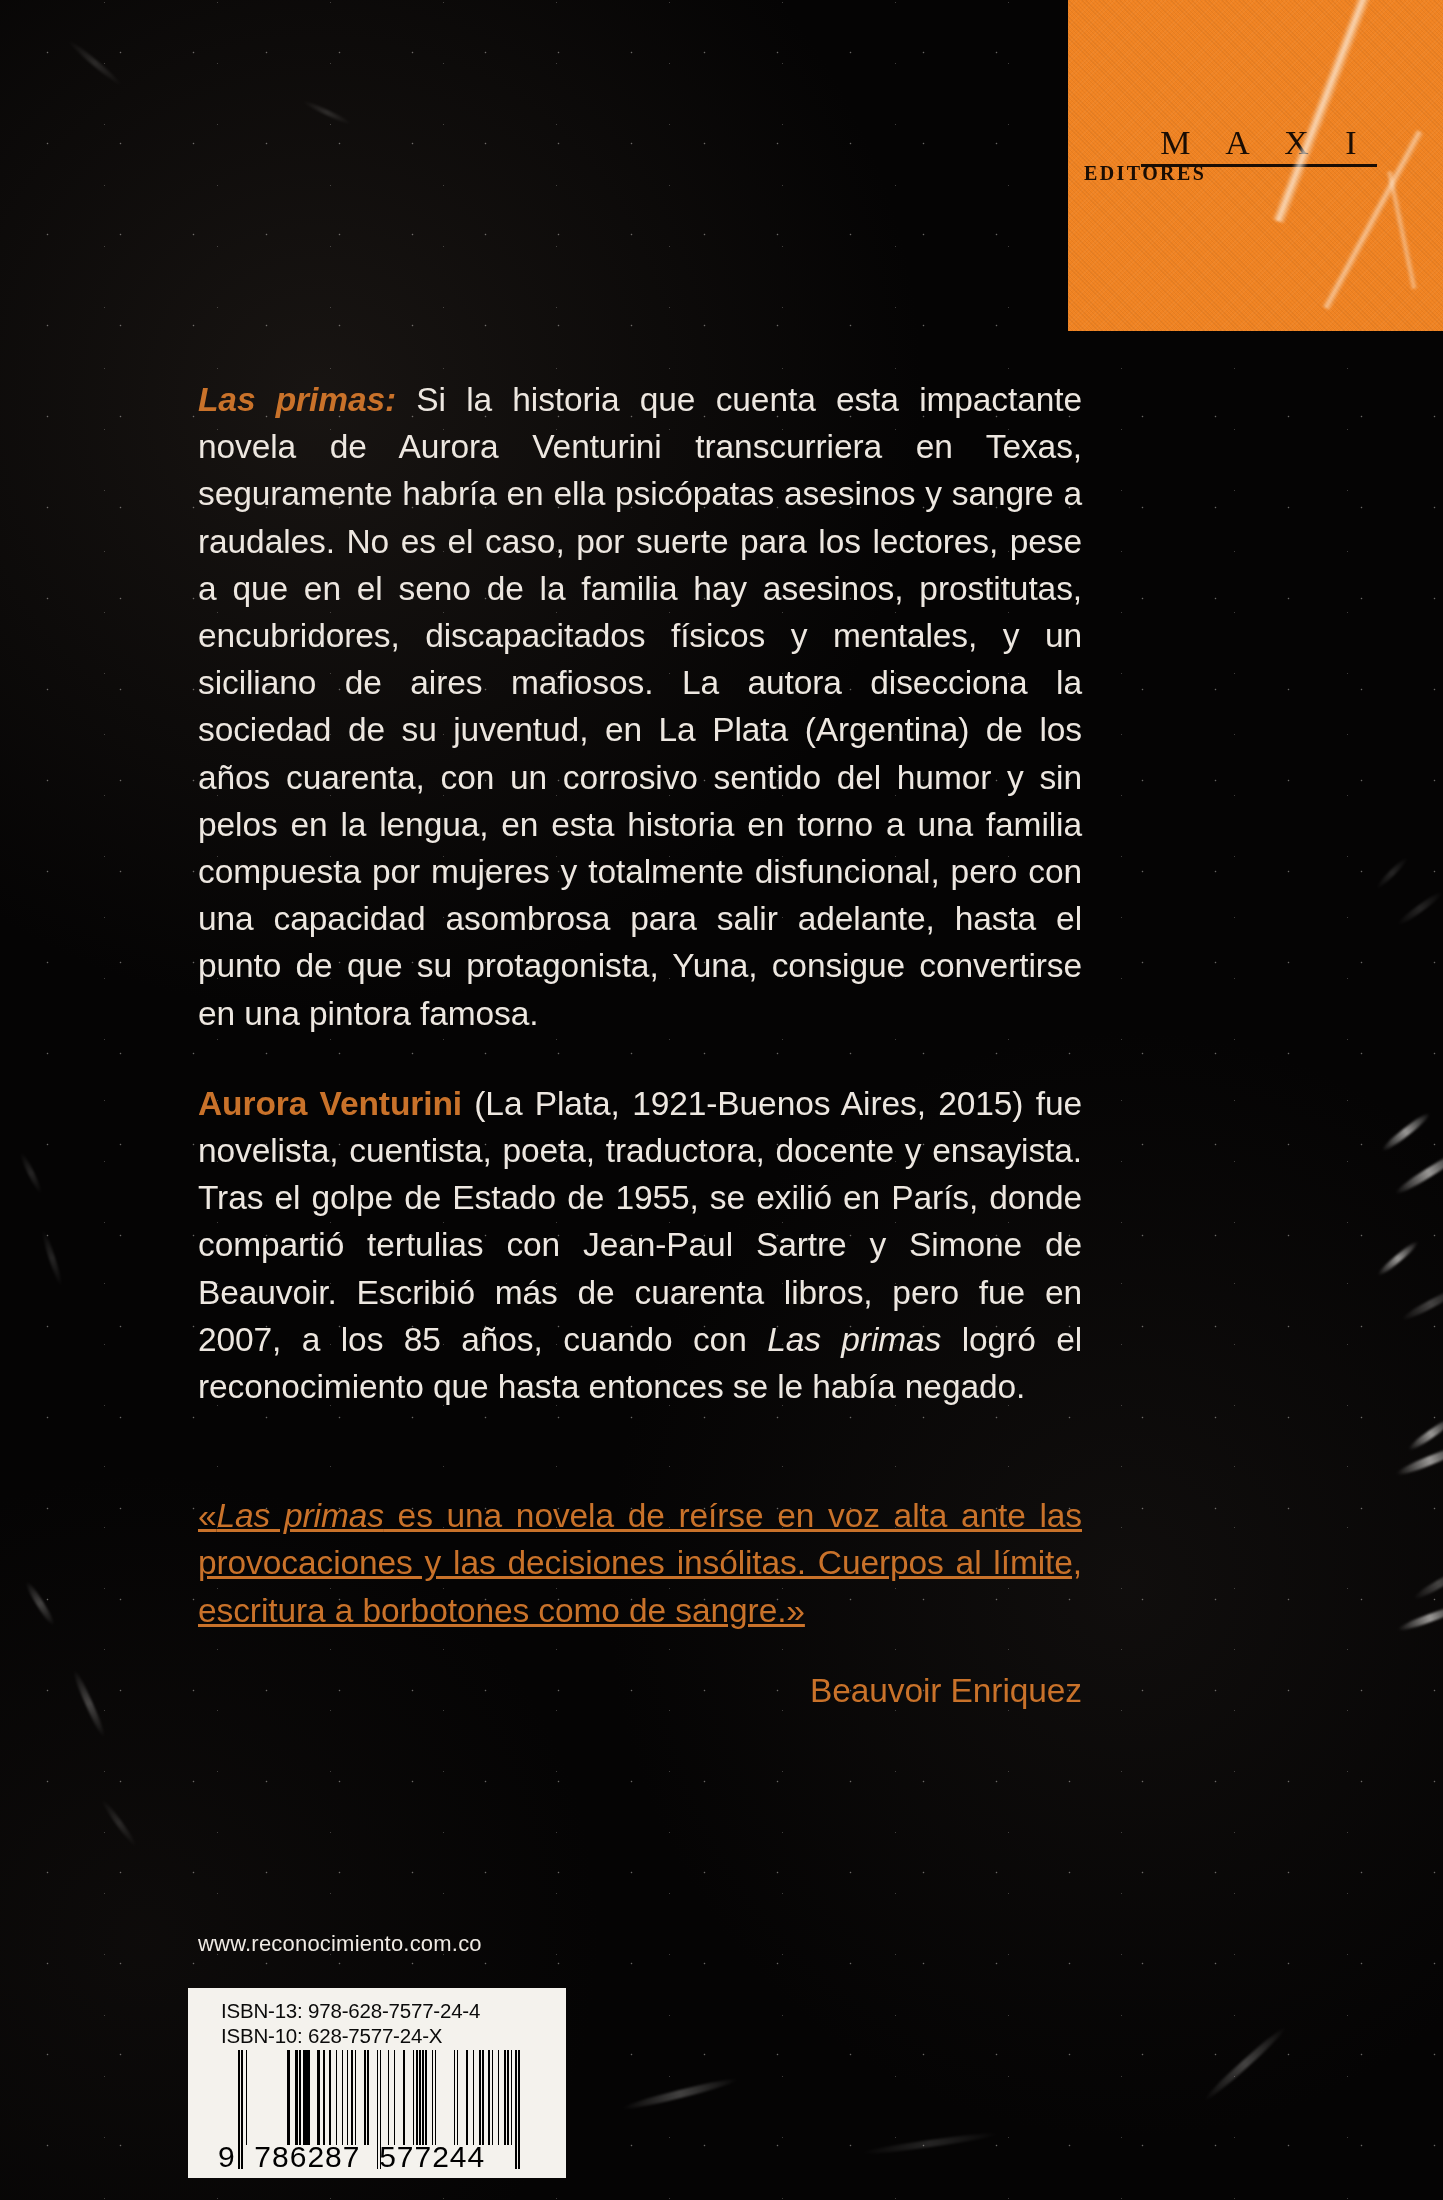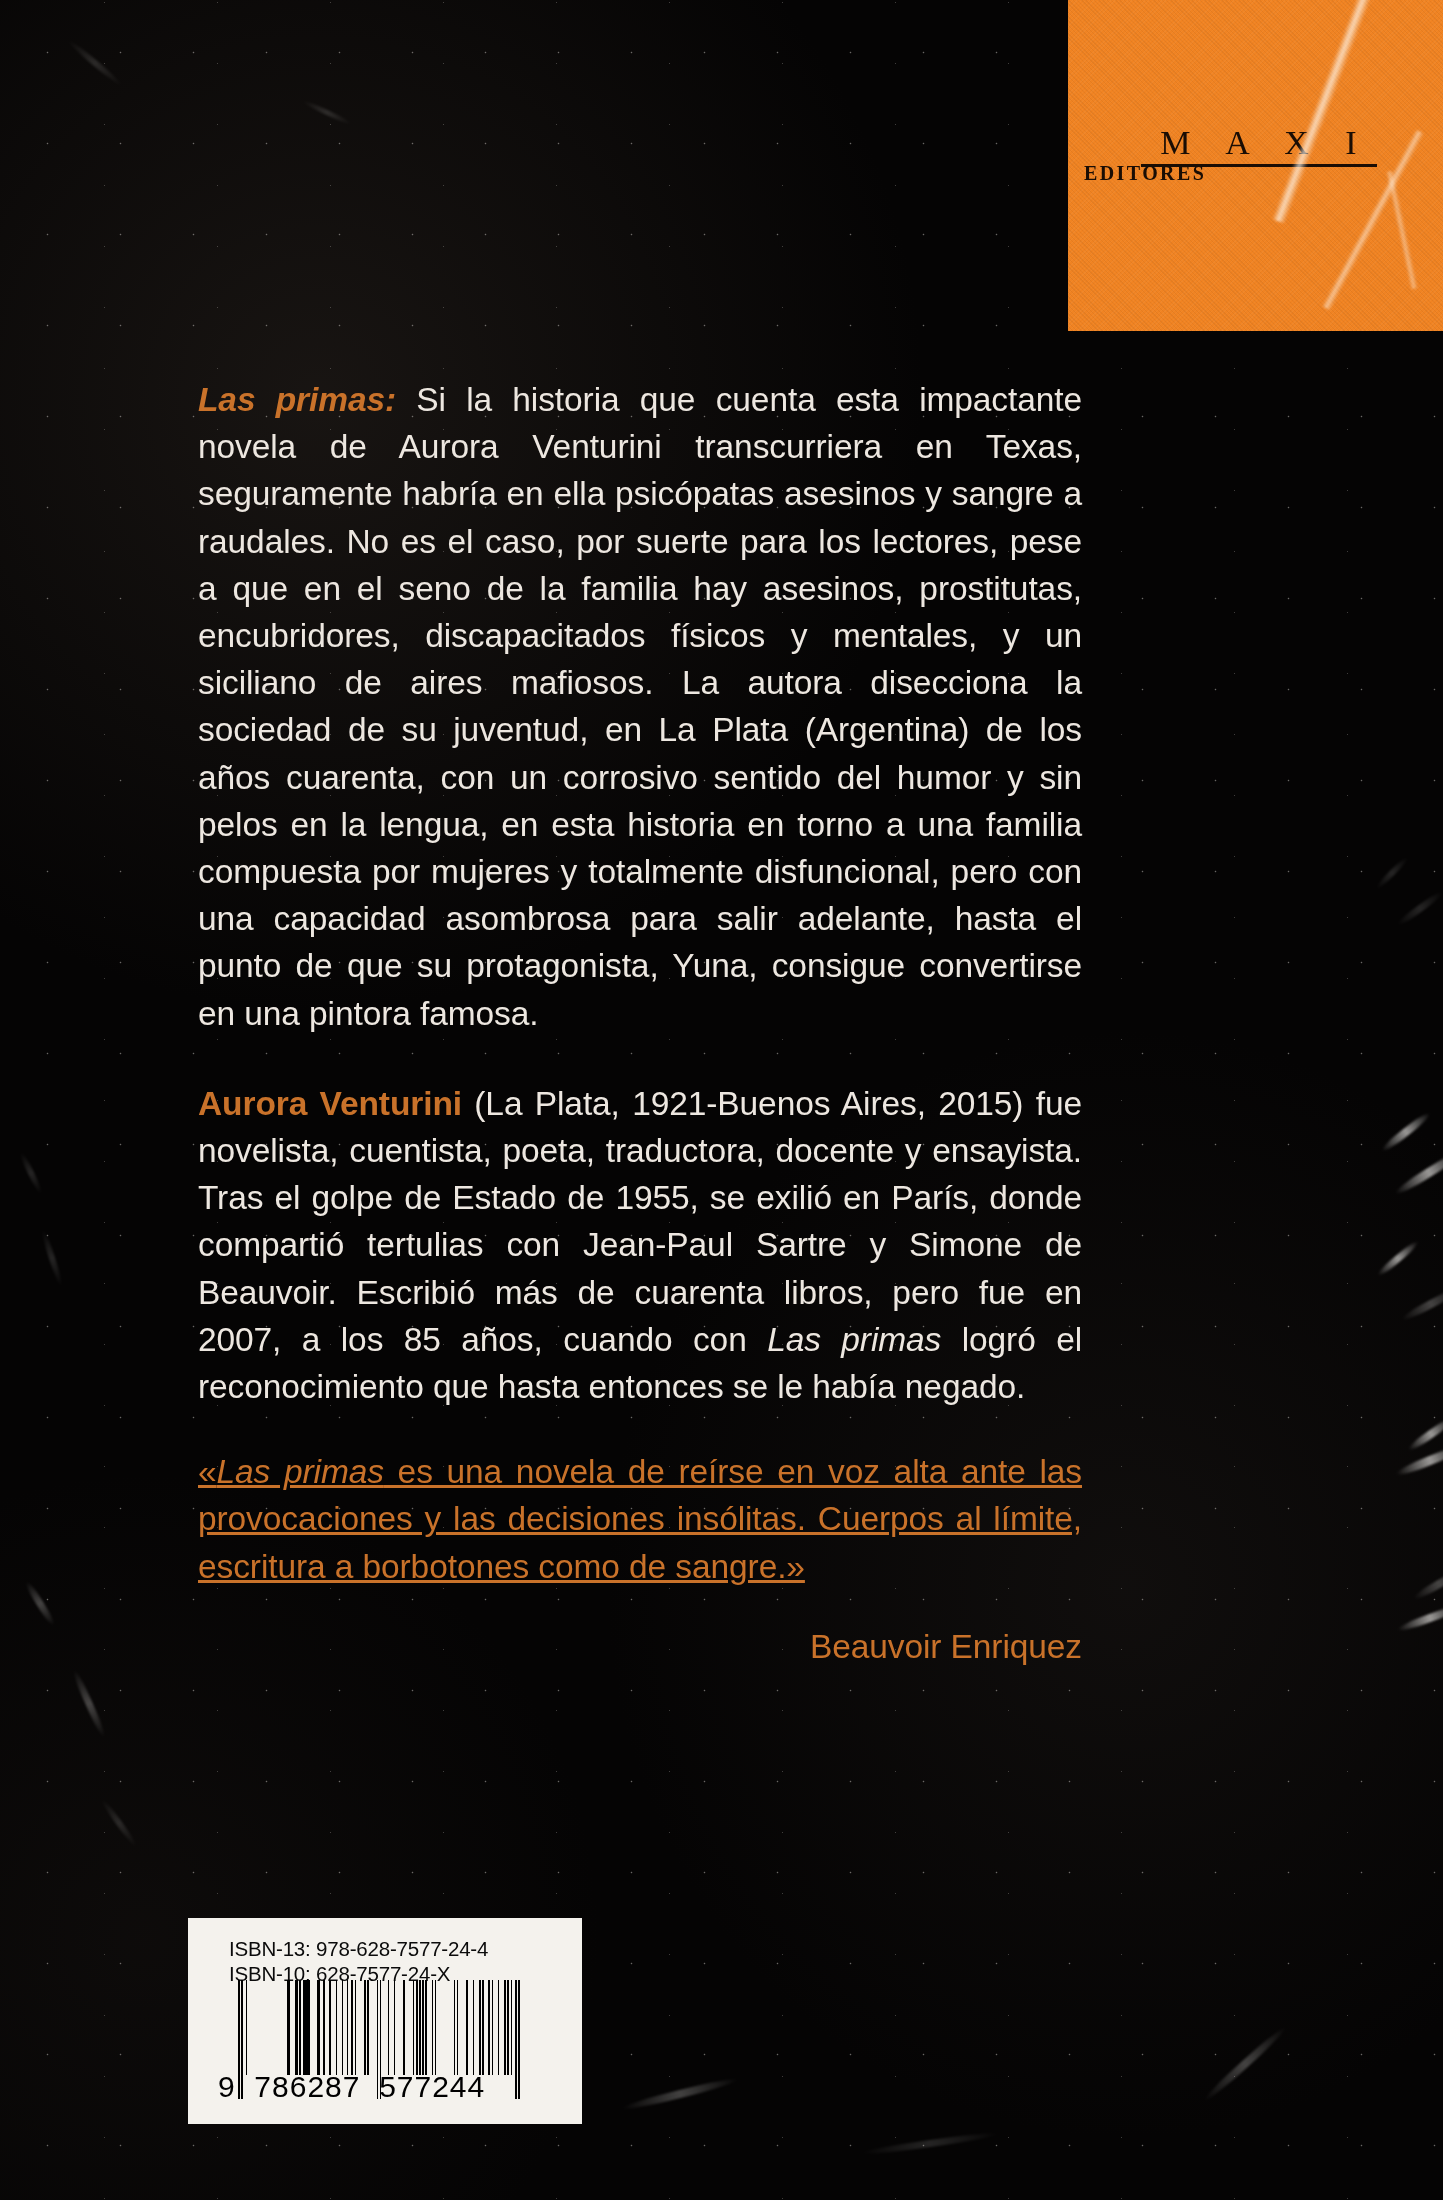--- a/index.html
+++ b/index.html
@@ -114,21 +114,21 @@
     width: 884px;
     color: #EDE7E0;
     font-size: 33.5px;
     line-height: 47.2px;
     text-align: justify;
     text-justify: inter-word;
     letter-spacing: -0.1px;
   }
   .copy p { margin: 0; }
   .copy p.gap-blurb { margin-bottom: 43px; }
-  .copy p.gap-bio   { margin-bottom: 38px; }
+  .copy p.gap-bio   { margin-bottom: 82px; }
   .hl { color: #C9722A; font-weight: 600; }
   .hl-i { color: #C9722A; font-style: italic; font-weight: 600; }
   .it { font-style: italic; }
   .quote {
     color: #C9722A;
     display: block;
     text-decoration: underline;
   }
   .quote-attr {
     color: #C9722A;
@@ -143,25 +143,25 @@
     left: 198px;
     top: 1931px;
     color: #EFEAE4;
     font-size: 22px;
     letter-spacing: .2px;
     font-family: "Liberation Sans", sans-serif;
   }
   .barcode-box {
     position: absolute;
     left: 188px;
-    top: 1918px;
+    top: 1988px;
     width: 378px;
     height: 190px;
     background: #F4F2ED;
-    padding: 8px;
+    padding: 0;
     overflow: hidden;
   }
   .isbn-lines {
     padding: 10px 0 0 33px;
     color: #0b0b0b;
     font-size: 20.5px;
     line-height: 25px;
     font-family: "Liberation Sans", sans-serif;
     letter-spacing: -0.2px;
   }

